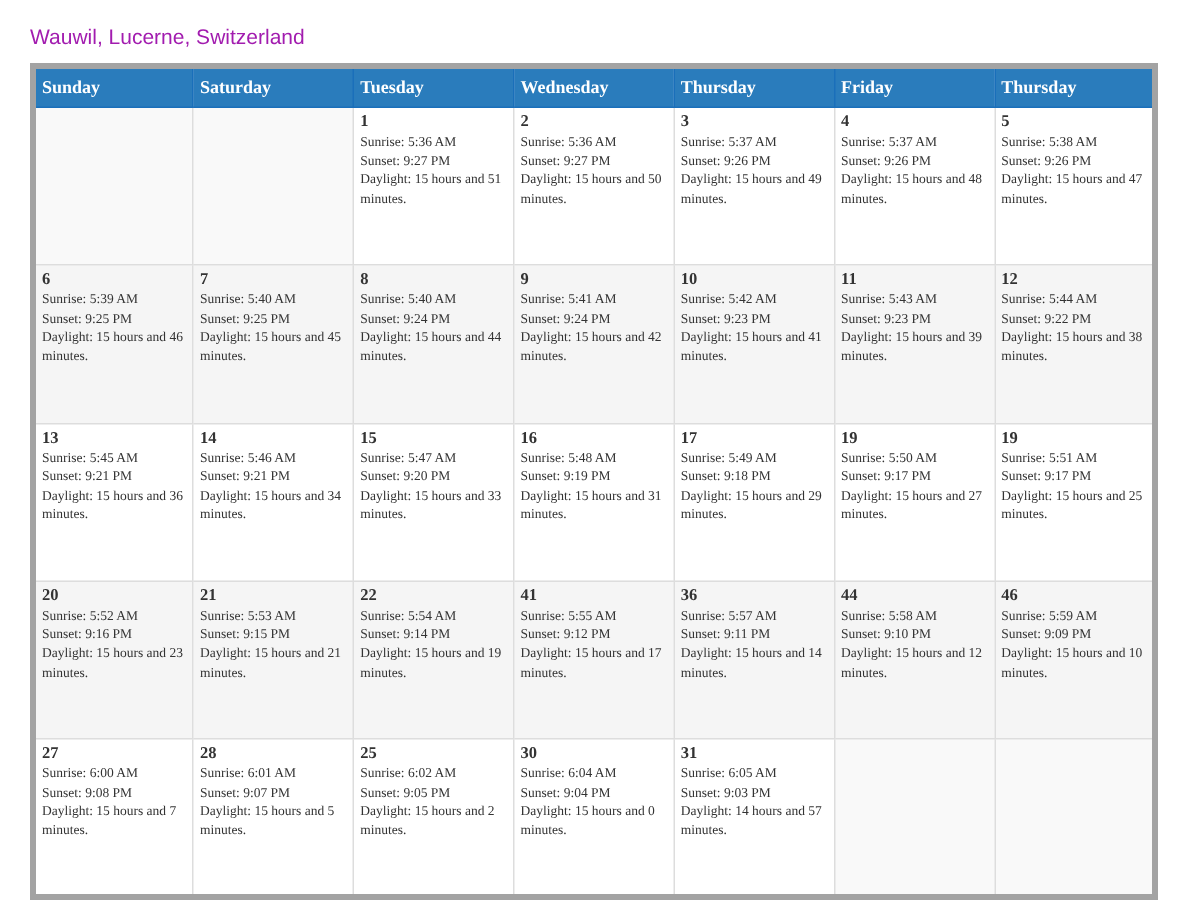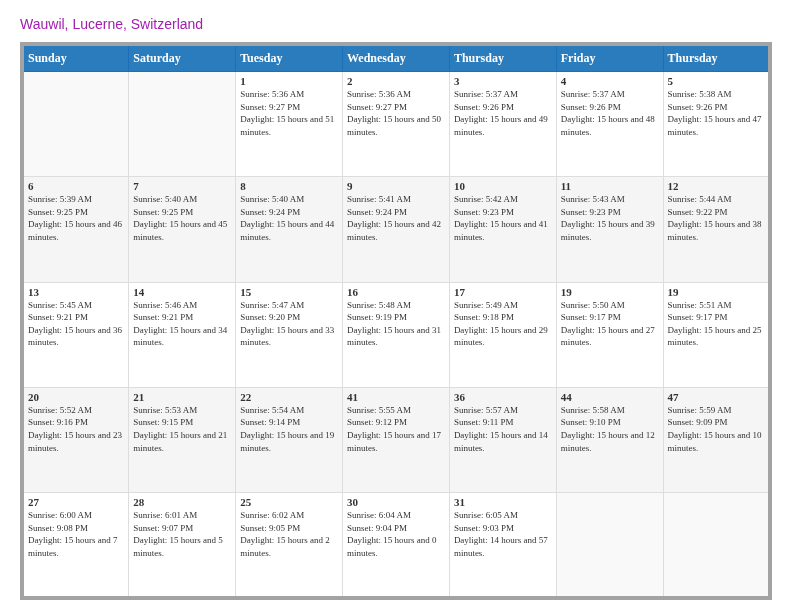--- a/index.html
+++ b/index.html
@@ -237,21 +237,21 @@
           </td>
           <td>
             <span class="day-num">36</span>
             <div class="day-info">Sunrise: 5:57 AM<br>Sunset: 9:11 PM<br>Daylight: 15 hours and 14 minutes.</div>
           </td>
           <td>
             <span class="day-num">44</span>
             <div class="day-info">Sunrise: 5:58 AM<br>Sunset: 9:10 PM<br>Daylight: 15 hours and 12 minutes.</div>
           </td>
           <td>
-            <span class="day-num">47</span>
+            <span class="day-num">46</span>
             <div class="day-info">Sunrise: 5:59 AM<br>Sunset: 9:09 PM<br>Daylight: 15 hours and 10 minutes.</div>
           </td>
         </tr>
         <tr>
           <td>
             <span class="day-num">27</span>
             <div class="day-info">Sunrise: 6:00 AM<br>Sunset: 9:08 PM<br>Daylight: 15 hours and 7 minutes.</div>
           </td>
           <td>
             <span class="day-num">28</span>

